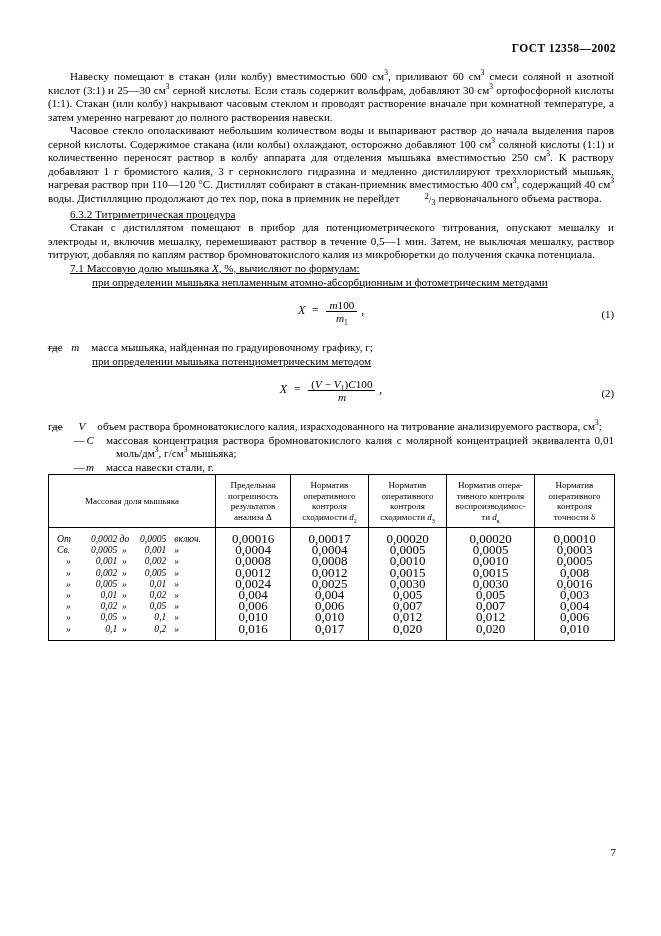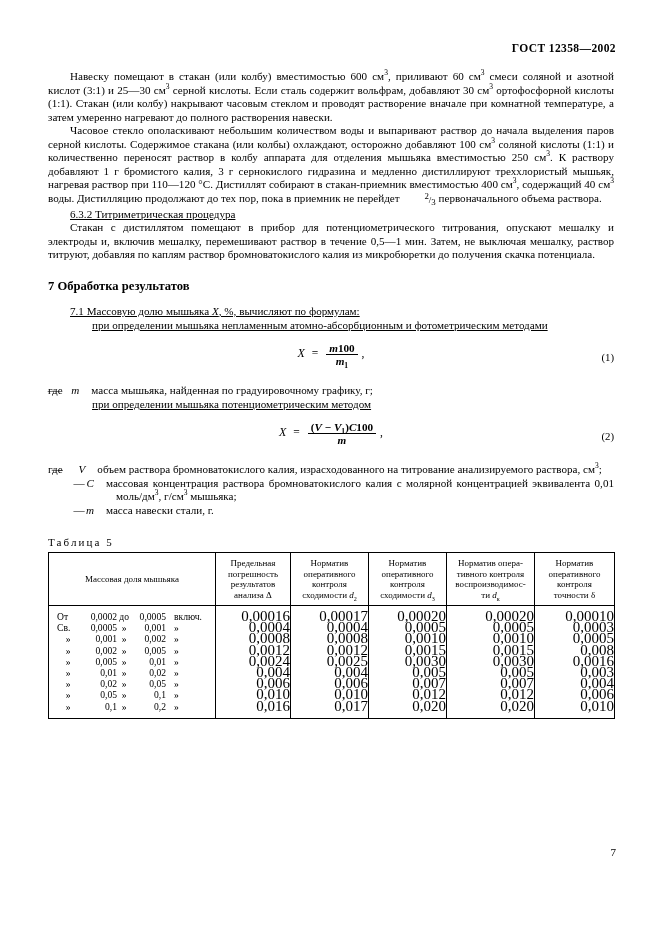--- a/index.html
+++ b/index.html
@@ -82,21 +82,20 @@
     position: absolute;
     right: 0;
     top: 9px;
     font-size: 10.8px;
   }
   .frac {
     display: inline-block;
     vertical-align: middle;
     text-align: center;
     margin: 0 1px;
-    font-weight: bold;
   }
   .frac .num {
     display: block;
     border-bottom: 1px solid #000;
     padding: 0 3px 0px 3px;
     font-size: 11.2px;
   }
   .frac .den {
     display: block;
     padding: 0px 3px 0 3px;
@@ -155,40 +154,41 @@
     vertical-align: middle;
   }
   table.gost th {
     font-weight: normal;
     text-align: center;
     line-height: 10.4px;
     padding: 5px 2px 5px 2px;
     font-size: 9.0px;
   }
   table.gost td.num {
-    text-align: right;
-    font-size: 15px;
+    text-align: center;
+    font-size: 13px;
     line-height: 11.2px;
     padding: 0;
   }
   table.gost td.rangecell {
     font-size: 9.6px;
     line-height: 11.2px;
     padding: 0 0 0 8px;
   }
   .cellstack { padding: 5px 0 6px 0; }
   .cellstack div { white-space: pre; }
 
   .range-tbl { border-collapse: collapse; }
   .range-tbl td {
     border: none !important;
     font-size: 9.6px;
     line-height: 11.2px;
     padding: 0 2px 0 0;
     white-space: pre;
+    font-style: italic;
   }
   .range-tbl td.c1 { width: 26px; text-align: left; }
   .range-tbl td.c2 { width: 42px; text-align: right; }
   .range-tbl td.c3 { width: 16px; text-align: center; }
   .range-tbl td.c4 { width: 38px; text-align: right; }
   .range-tbl td.c5 { width: 46px; text-align: left; padding-left:8px; }
 
   
   .page-num {
     position: absolute;
@@ -207,21 +207,20 @@
   <div class="content">
 
     <p class="just indent">Навеску помещают в стакан (или колбу) вместимостью 600 см<sup>3</sup>, приливают 60 см<sup>3</sup> смеси соляной и азотной кислот (3:1) и 25—30 см<sup>3</sup> серной кислоты. Если сталь содержит вольфрам, добавляют 30 см<sup>3</sup> ортофосфорной кислоты (1:1). Стакан (или колбу) накрывают часовым стеклом и проводят растворение вначале при комнатной температуре, а затем умеренно нагревают до полного растворения навески.</p>
 
     <p class="just indent">Часовое стекло ополаскивают небольшим количеством воды и выпаривают раствор до начала выделения паров серной кислоты. Содержимое стакана (или колбы) охлаждают, осторожно добавляют 100 см<sup>3</sup> соляной кислоты (1:1) и количественно переносят раствор в колбу аппарата для отделения мышьяка вместимостью 250 см<sup>3</sup>. К раствору добавляют 1 г бромистого калия, 3 г сернокислого гидразина и медленно дистиллируют треххлористый мышьяк, нагревая раствор при 110—120 °С. Дистиллят собирают в стакан-приемник вместимостью 400 см<sup>3</sup>, содержащий 40 см<sup>3</sup> воды. Дистилляцию продолжают до тех пор, пока в приемник не перейдет <span class="inline-frac"><sup>2</sup>/<sub>3</sub></span> первоначального объема раствора.</p>
 
     <p class="plain-line" style="margin-top:0px;">6.3.2  Титриметрическая процедура</p>
 
     <p class="just indent">Стакан с дистиллятом помещают в прибор для потенциометрического титрования, опускают мешалку и электроды и, включив мешалку, перемешивают раствор в течение 0,5—1 мин. Затем, не выключая мешалку, раствор титруют, добавляя по каплям раствор бромноватокислого калия из микробюретки до получения скачка потенциала.</p>
 
-    <p class="sec-head" style="margin-top:17px;margin-bottom:11px;">7  Обработка результатов</p>
 
     <p class="plain-line">7.1  Массовую долю мышьяка <i>X</i>, %,  вычисляют по формулам:</p>
     <p class="plain-line" style="padding-left:44px;">при определении мышьяка непламенным атомно-абсорбционным и фотометрическим методами</p>
 
     <div class="formula-row" style="margin-top:10px;">
       <div class="formula-center">
         <span class="eq-x">X</span>
         <span style="padding:0 4px;">=</span>
         <span class="frac">
           <span class="num"><i class="var">m</i>100</span>
@@ -261,21 +260,20 @@
       </div>
       <div class="def-line" style="padding-left:68px;text-indent:-42px;">
         <span class="sym" style="width:20px;"><i class="var">C</i></span><span class="dash">—</span><span>массовая концентрация раствора бромноватокислого калия с молярной концентрацией эквивалента 0,01 моль/дм<sup>3</sup>, г/см<sup>3</sup> мышьяка;</span>
       </div>
       <div class="def-line" style="padding-left:68px;text-indent:-42px;">
         <span class="sym" style="width:20px;"><i class="var">m</i></span><span class="dash">—</span><span>масса навески стали, г.</span>
       </div>
     </div>
 
 
-    <p class="table-caption" style="margin-top:19px;">Таблица  5</p>
 
     <table class="gost">
       <colgroup>
         <col style="width:167px">
         <col style="width:75px">
         <col style="width:78px">
         <col style="width:78px">
         <col style="width:88px">
         <col style="width:80px">
       </colgroup>

